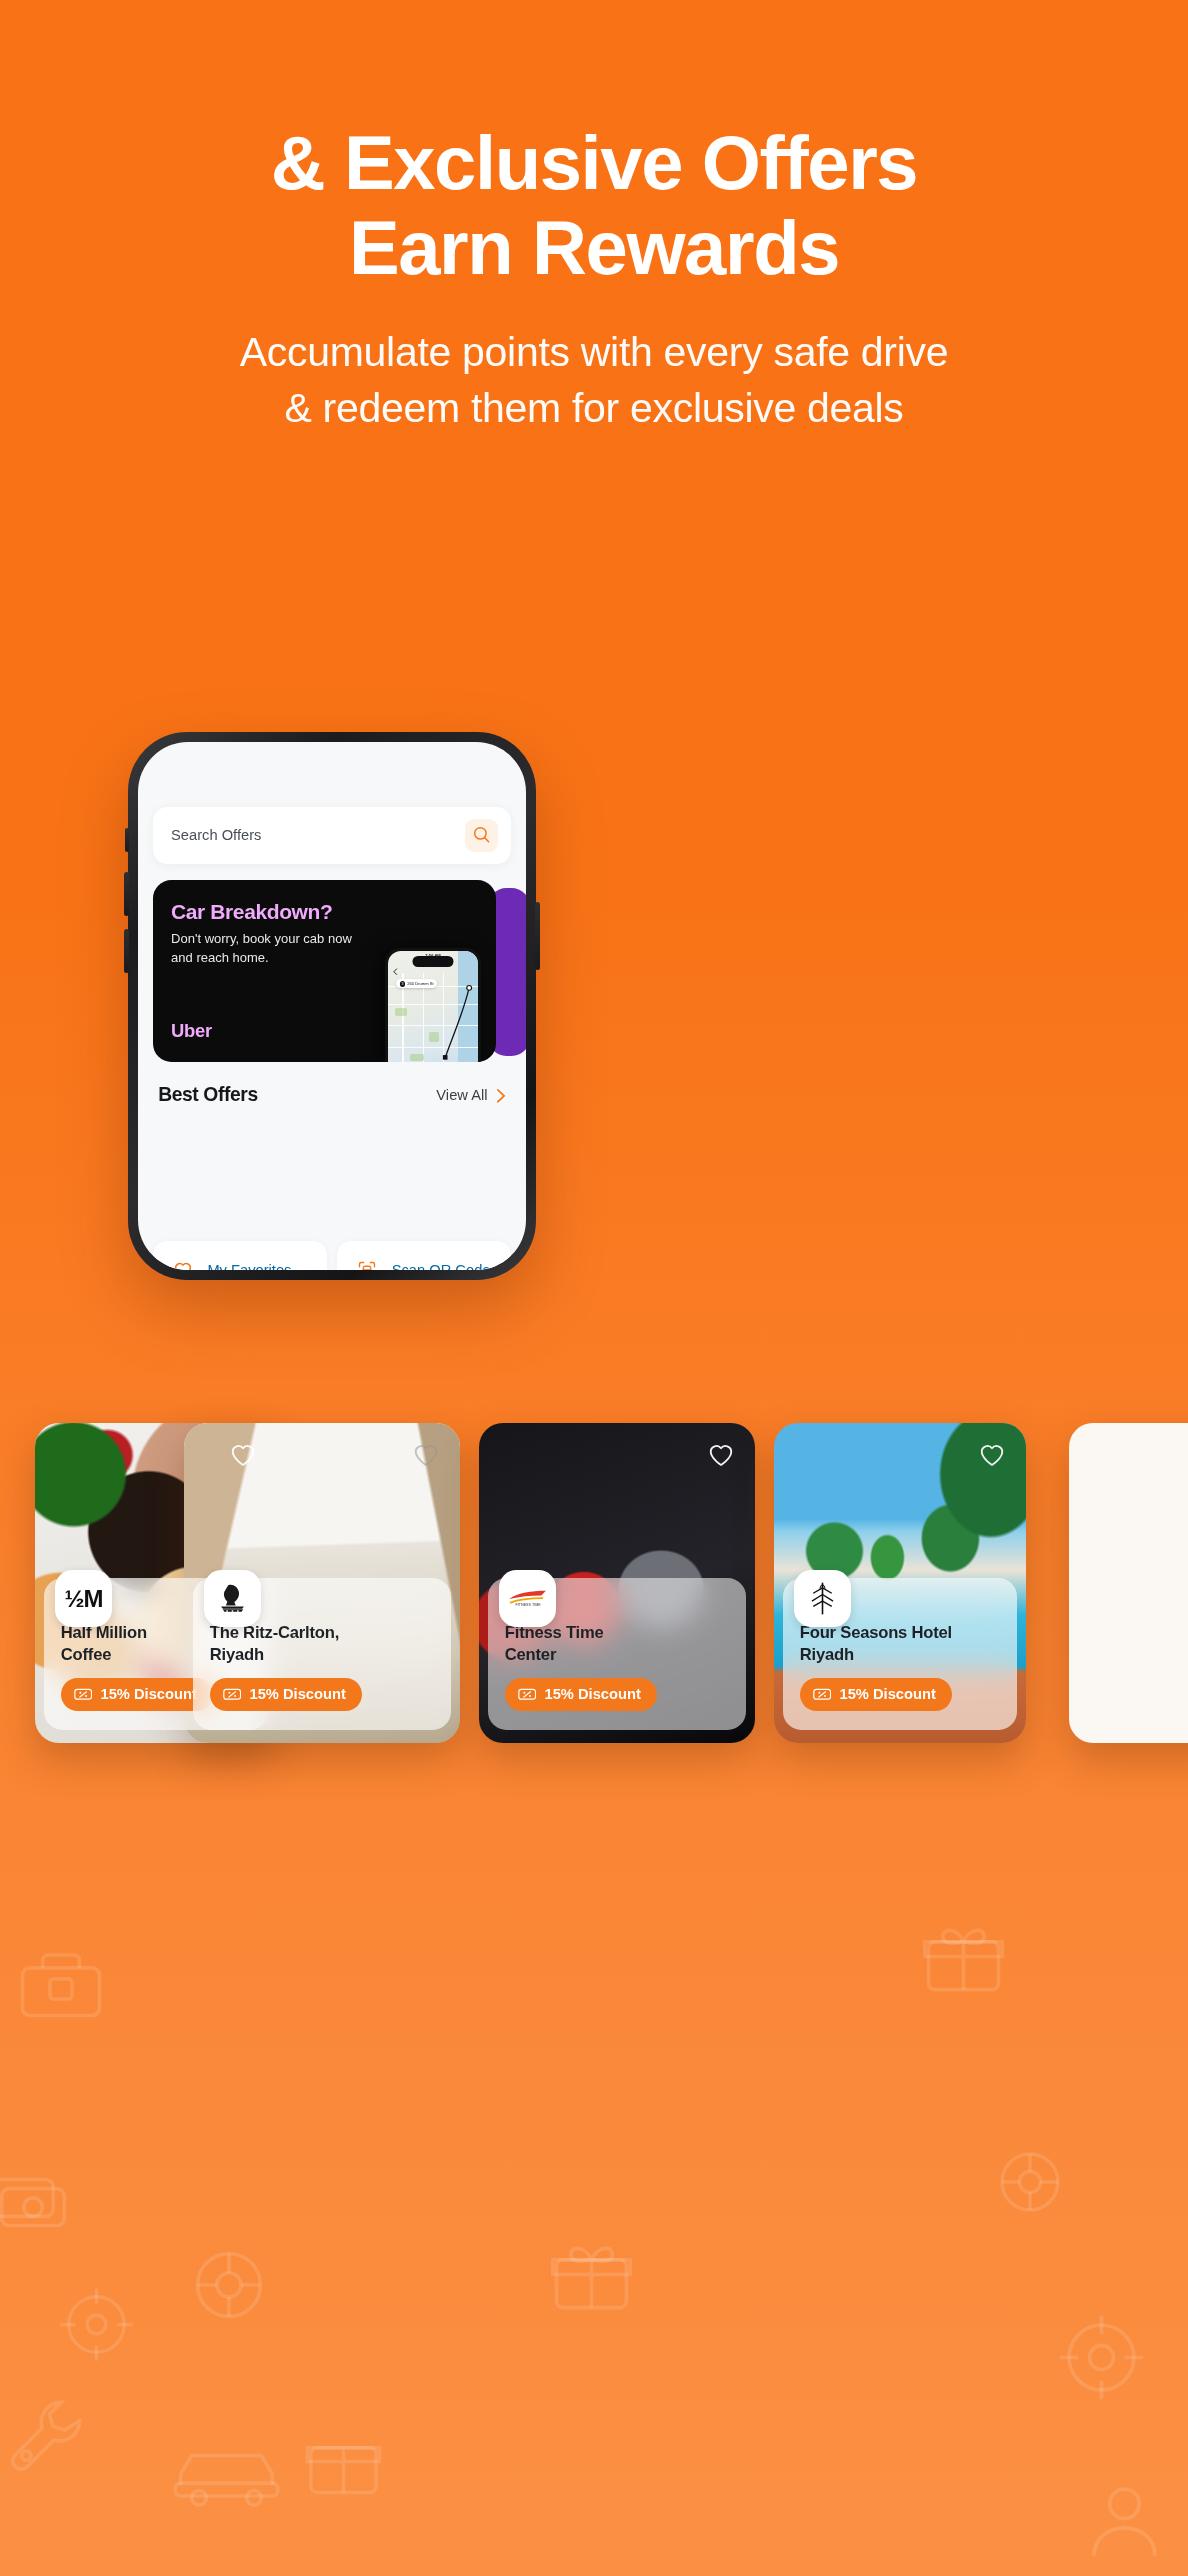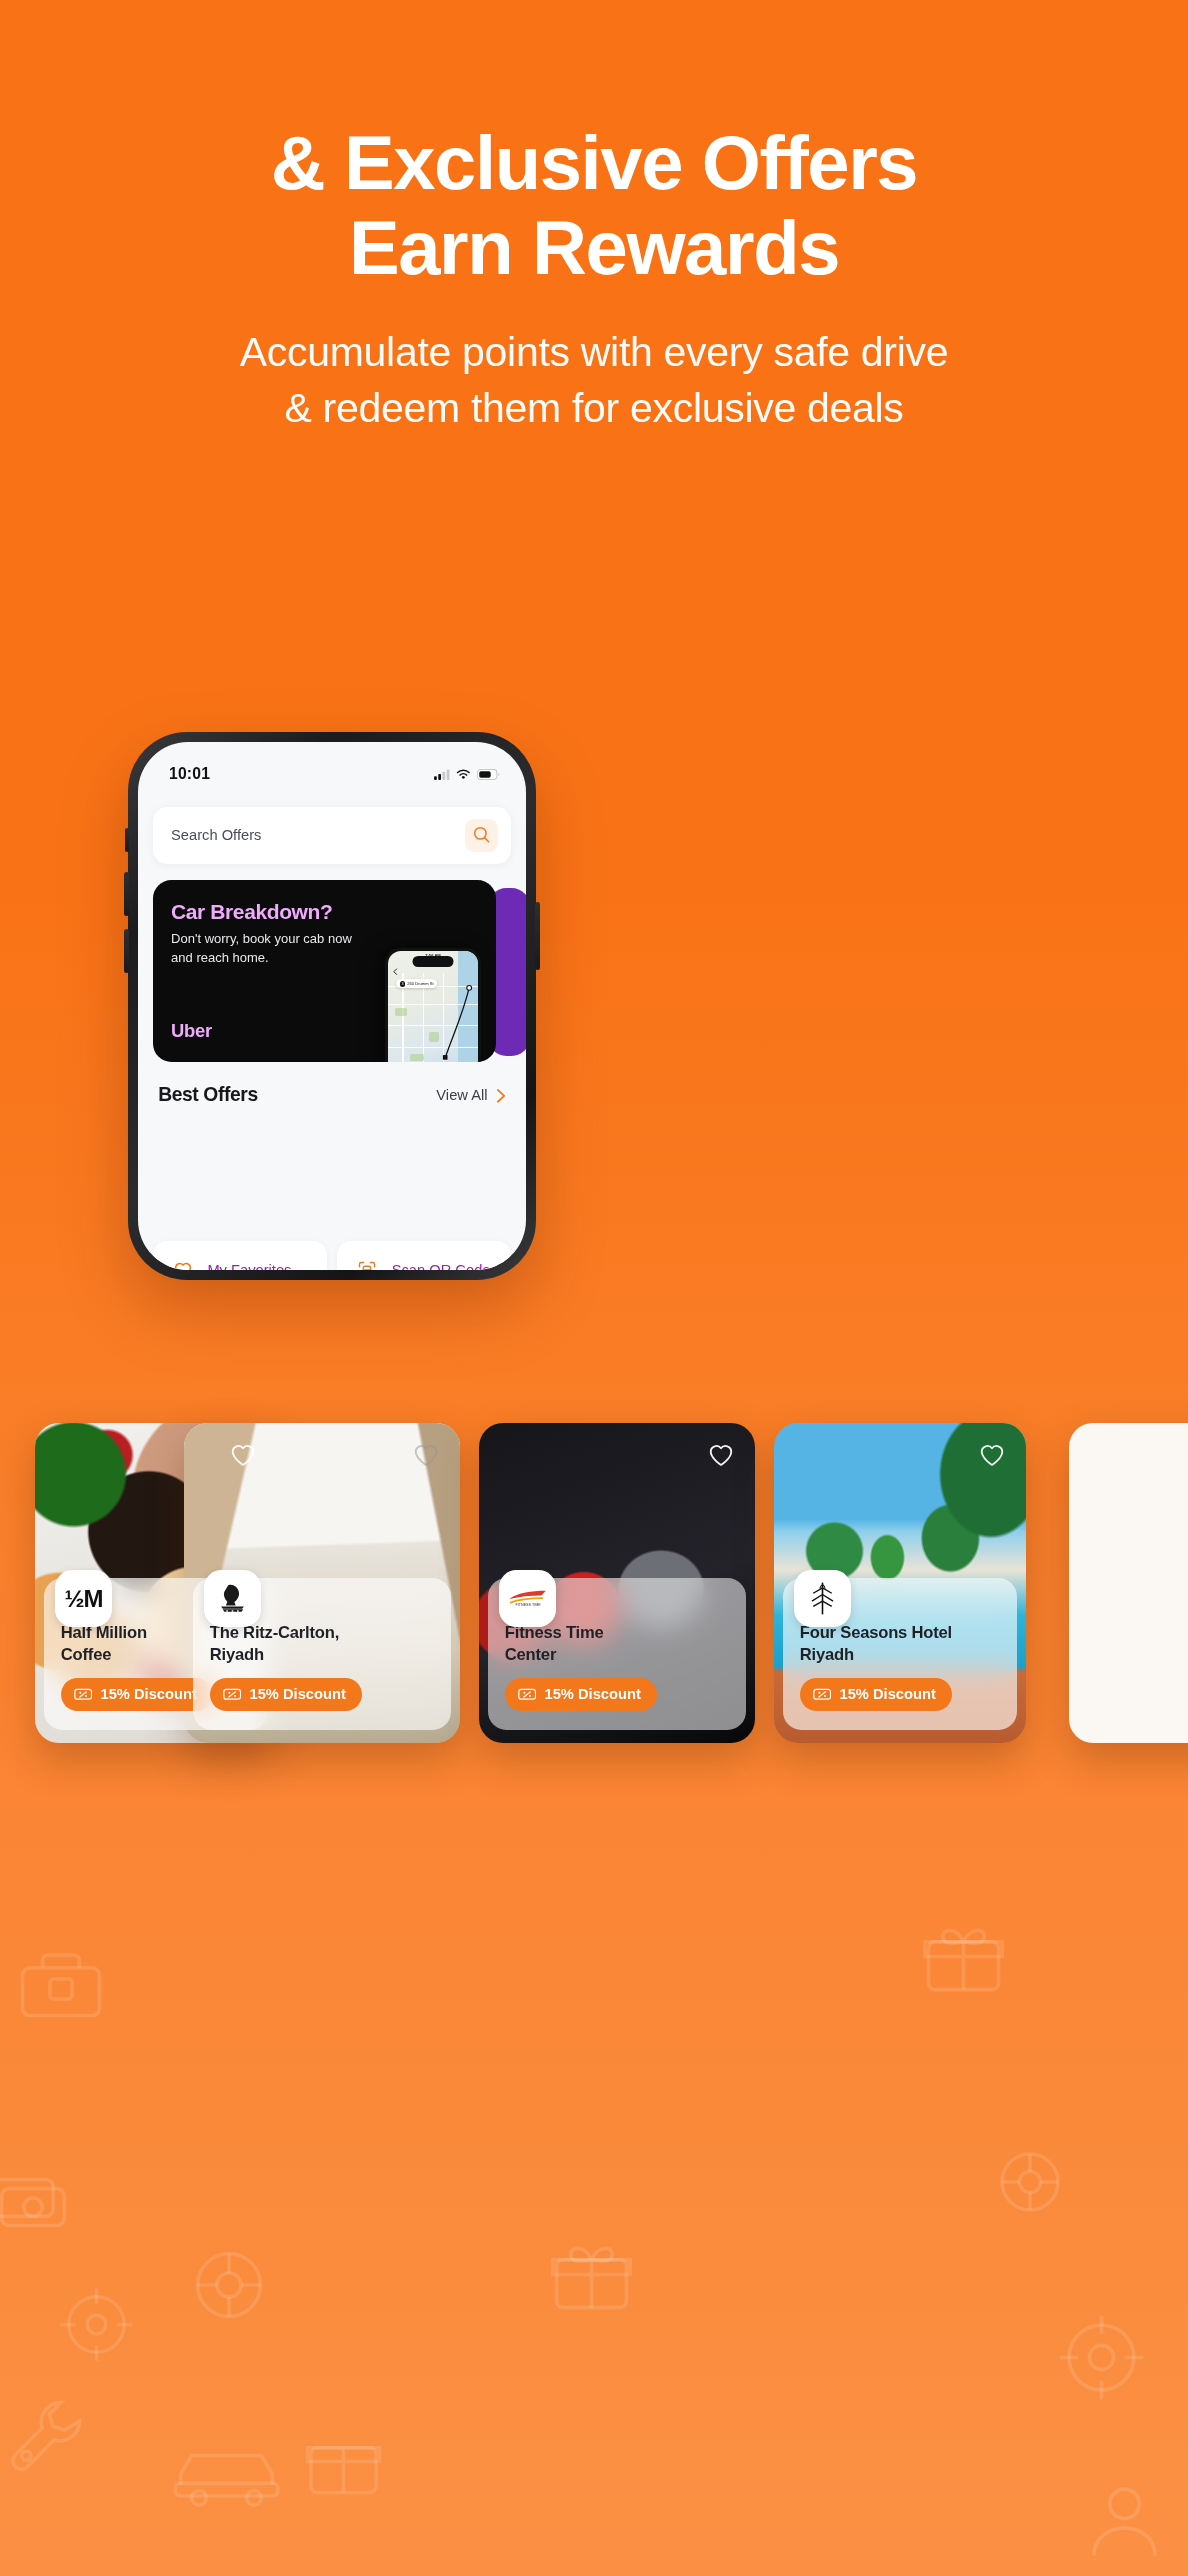--- a/index.html
+++ b/index.html
@@ -161,21 +161,21 @@
   
   .quick-grid {
     margin-top: 13px;
     display: grid; grid-template-columns: 1fr 1fr; gap: 10px;
   }
   .quick-cell {
     background:#fff; border-radius: 14px; height: 57px;
     display:flex; align-items:center; gap:14.7px; padding-left:20px;
     box-shadow: 0 1.8px 7.4px rgba(30,30,40,0.05);
   }
-  .quick-label { font-size: 14.7px; color:#a21caf; }
+  .quick-label { font-size: 14.7px; color:#0369a1; }
 
   
   .offers-strip {
     position: absolute;
     left: 0; top: 1423px; width: 1188px; height: 332px;
     z-index: 40;
   }
   .offer-card {
     position: absolute;
     top: 0;
@@ -291,41 +291,20 @@
 
 <div class="phone-wrap">
   <div class="phone-frame"></div>
   <div class="btn-side btn-silent"></div>
   <div class="btn-side btn-volup"></div>
   <div class="btn-side btn-voldn"></div>
   <div class="btn-side btn-power"></div>
 
   <div class="phone-screen">
 
-    <div class="statusbar">
-      <div class="status-time">10:01</div>
-      <div class="status-icons">
-        <svg width="15.7" height="11" viewBox="0 0 17 12">
-          <rect x="0" y="8" width="3" height="4" rx="1" fill="#111"></rect>
-          <rect x="4.6" y="5.5" width="3" height="6.5" rx="1" fill="#111"></rect>
-          <rect x="9.2" y="3" width="3" height="9" rx="1" fill="#C7C9CE"></rect>
-          <rect x="13.8" y="0.5" width="3" height="11.5" rx="1" fill="#C7C9CE"></rect>
-        </svg>
-        <svg width="14.7" height="11" viewBox="0 0 16 12">
-          <path d="M8 10.6a1.5 1.5 0 1 0 0-3 1.5 1.5 0 0 0 0 3z" fill="#111"></path>
-          <path d="M4.4 6.6a5.3 5.3 0 0 1 7.2 0" stroke="#111" stroke-width="1.7" fill="none" stroke-linecap="round"></path>
-          <path d="M1.7 3.8a9.2 9.2 0 0 1 12.6 0" stroke="#111" stroke-width="1.7" fill="none" stroke-linecap="round"></path>
-        </svg>
-        <svg width="23" height="11" viewBox="0 0 25 12">
-          <rect x="0.6" y="0.6" width="21" height="10.8" rx="3.2" stroke="#C8CACF" stroke-width="1.1" fill="#fff"></rect>
-          <rect x="2.4" y="2.4" width="12.5" height="7.2" rx="2" fill="#111"></rect>
-          <path d="M23.2 4.2v3.6a2 2 0 0 0 0-3.6z" fill="#C8CACF"></path>
-        </svg>
-      </div>
-    </div>
 
     <div class="screen-content">
 
       <div class="search-bar">
         <div class="search-placeholder">Search Offers</div>
         <div class="search-btn">
           <svg width="17.5" height="17.5" viewBox="0 0 19 19">
             <circle cx="8" cy="8" r="6.2" stroke="#F3771B" stroke-width="1.6" fill="none"></circle>
             <path d="M12.6 12.6L17 17" stroke="#F3771B" stroke-width="1.6" stroke-linecap="round"></path>
           </svg>

